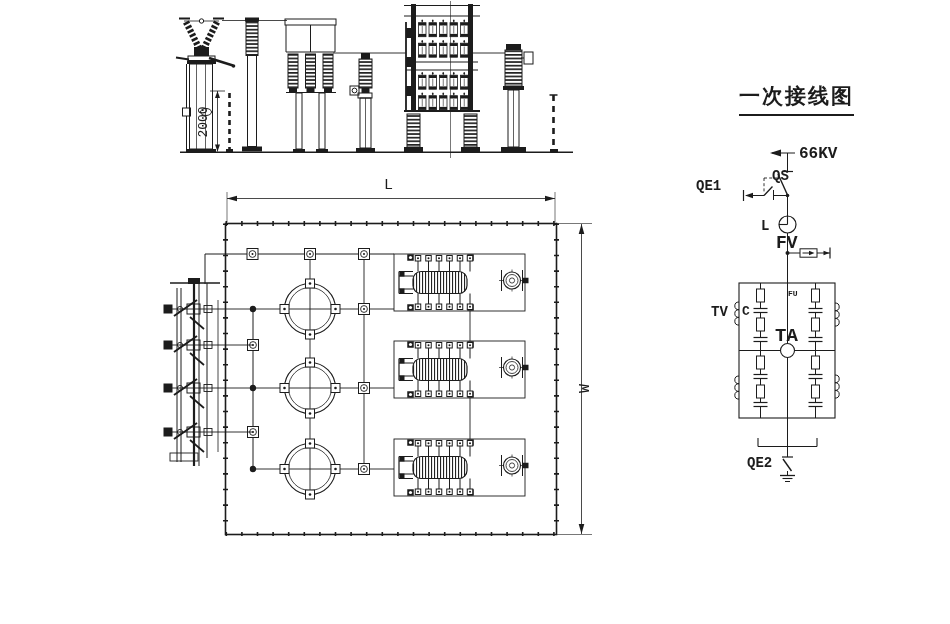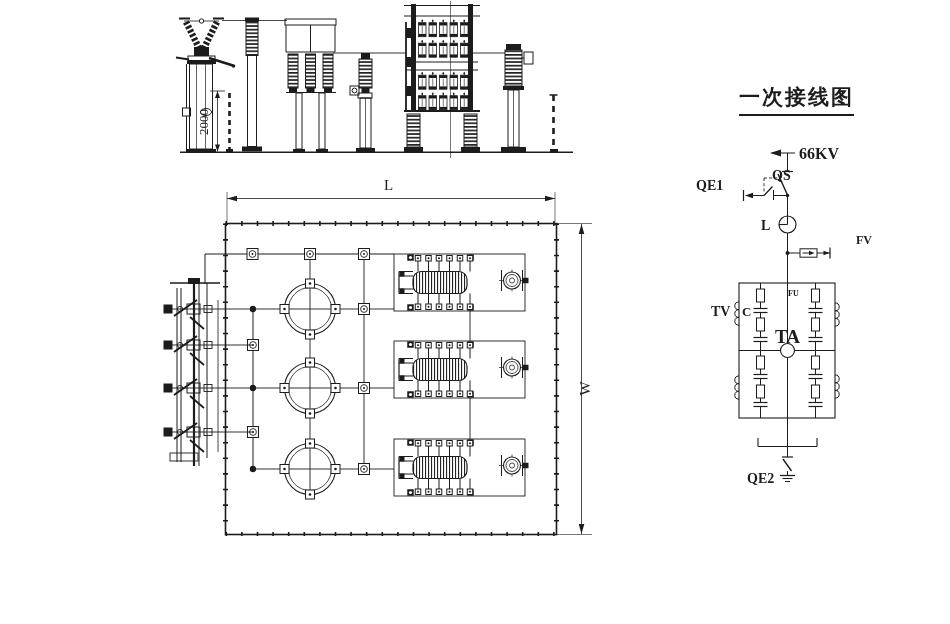--- a/index.html
+++ b/index.html
@@ -1,17 +1,17 @@
 <!DOCTYPE html>
 <html><head>
 <meta charset="utf-8">
 <style>
   html,body{margin:0;padding:0;background:#ffffff;}
   #stage{position:relative;width:950px;height:536px;background:#fff;overflow:hidden;
-         font-family:Liberation Serif, serif;color:#1c1c1c;}
+         font-family:Liberation Mono, monospace;color:#1c1c1c;}
   .abs{position:absolute;}
   svg{display:block;}
   .lbl{position:absolute;white-space:nowrap;color:#1c1c1c;line-height:1;}
   .title-cn{font-size:21px;font-weight:700;letter-spacing:2px;
             border-bottom:2.3px solid #1c1c1c;padding-bottom:6px;}
   .cap{font-size:19px;font-weight:700;letter-spacing:0.5px;text-align:center;}
   .rot{transform:rotate(-90deg);}
 </style>
 </head>
 <body>
@@ -470,24 +470,24 @@
       </g>
     </g>
   </svg>
 
   <div class="lbl title-cn" style="left:739px;top:87px;">一次接线图</div>
 
   <div class="lbl" style="left:799px;top:146px;font-size:16px;font-weight:600;">66KV</div>
   <div class="lbl" style="left:772px;top:169px;font-size:14px;font-weight:600;">QS</div>
   <div class="lbl" style="left:696px;top:179px;font-size:14px;font-weight:600;">QE1</div>
   <div class="lbl" style="left:761px;top:219px;font-size:14px;font-weight:600;">L</div>
-  <div class="lbl" style="left:848px;top:234px;font-size:12px;font-weight:600;padding-left:8px;">FV</div>
+  <div class="lbl" style="left:768px;top:234px;font-size:18px;font-weight:600;padding-left:8px;">FV</div>
   <div class="lbl" style="left:711px;top:305px;font-size:14px;font-weight:600;">TV</div>
   <div class="lbl" style="left:745px;top:290px;font-size:8px;font-weight:700;padding-left:43px;">FU</div>
   <div class="lbl" style="left:742px;top:305px;font-size:13px;font-weight:600;">C</div>
   <div class="lbl" style="left:775px;top:327px;font-size:19px;font-weight:600;">TA</div>
-  <div class="lbl" style="left:747px;top:472px;font-size:14px;font-weight:600;">QE2</div>
+  <div class="lbl" style="left:747px;top:456px;font-size:14px;font-weight:600;">QE2</div>
 
   <div class="lbl" style="left:384px;top:178px;font-size:15px;">L</div>
   <div class="lbl rot" style="left:570px;top:381px;width:30px;height:15px;font-size:15px;text-align:center;">W</div>
   <div class="lbl rot" style="left:186px;top:115px;width:36px;height:14px;font-size:13px;text-align:center;">2000</div>
 
 </div>
 
 </body></html>

